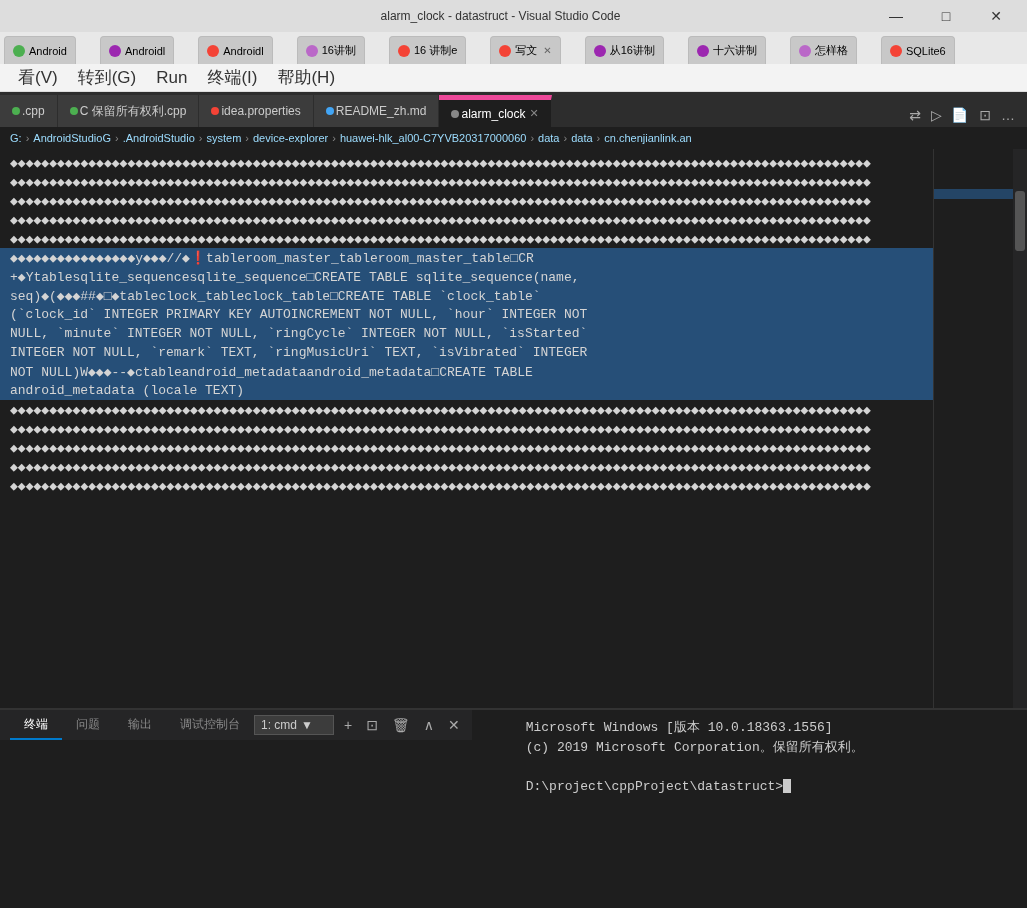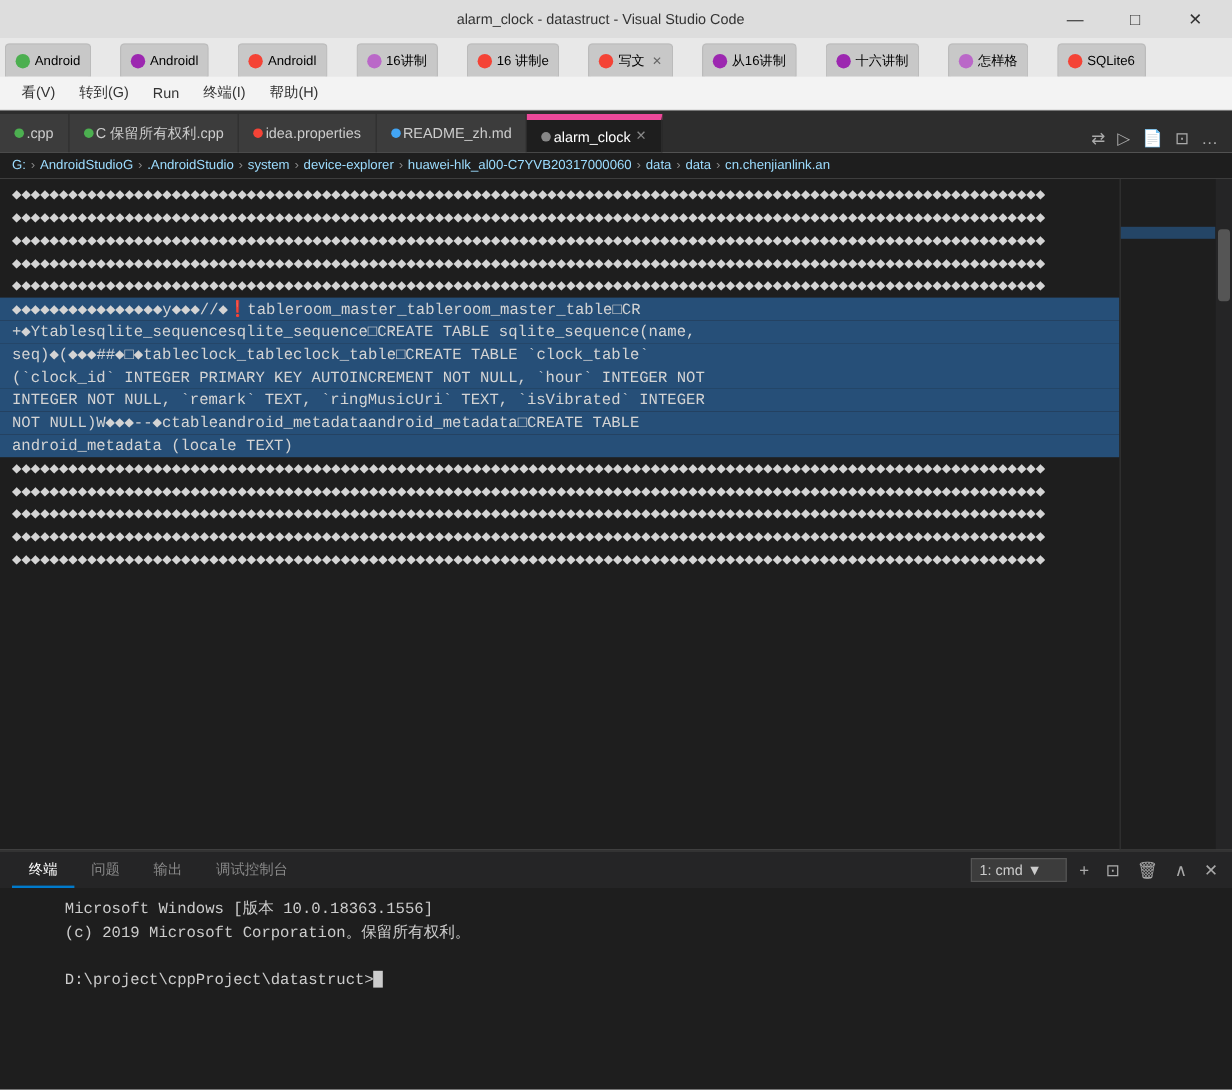--- a/index.html
+++ b/index.html
@@ -91,21 +91,21 @@
       height: 28px;
       display: flex;
       align-items: center;
       padding: 0 8px;
       gap: 0;
       flex-shrink: 0;
       border-bottom: 1px solid #ddd;
     }
     .menu-item {
       padding: 4px 10px;
-      font-size: 12px;
+      font-size: 17px;
       color: #333;
       cursor: pointer;
     }
 
     
     .editor-tabs {
       background: #2d2d2d;
       height: 35px;
       display: flex;
       align-items: flex-end;
@@ -230,21 +230,21 @@
       background: #264f78;
       opacity: 0.8;
     }
 
     
     .panel-area {
       background: #1e1e1e;
       flex-shrink: 0;
       border-top: 2px solid #333;
       display: flex;
-      flex-direction: column;
+      flex-direction: row;
       height: 200px;
     }
     .panel-tabs {
       background: #252526;
       height: 30px;
       display: flex;
       align-items: center;
       padding: 0 0 0 10px;
       gap: 0;
       flex-shrink: 0;
@@ -431,20 +431,21 @@
   <div class="editor-content">
   <div class="code-line">◆◆◆◆◆◆◆◆◆◆◆◆◆◆◆◆◆◆◆◆◆◆◆◆◆◆◆◆◆◆◆◆◆◆◆◆◆◆◆◆◆◆◆◆◆◆◆◆◆◆◆◆◆◆◆◆◆◆◆◆◆◆◆◆◆◆◆◆◆◆◆◆◆◆◆◆◆◆◆◆◆◆◆◆◆◆◆◆◆◆◆◆◆◆◆◆◆◆◆◆◆◆◆◆◆◆◆◆◆◆</div>
       <div class="code-line">◆◆◆◆◆◆◆◆◆◆◆◆◆◆◆◆◆◆◆◆◆◆◆◆◆◆◆◆◆◆◆◆◆◆◆◆◆◆◆◆◆◆◆◆◆◆◆◆◆◆◆◆◆◆◆◆◆◆◆◆◆◆◆◆◆◆◆◆◆◆◆◆◆◆◆◆◆◆◆◆◆◆◆◆◆◆◆◆◆◆◆◆◆◆◆◆◆◆◆◆◆◆◆◆◆◆◆◆◆◆</div>
       <div class="code-line">◆◆◆◆◆◆◆◆◆◆◆◆◆◆◆◆◆◆◆◆◆◆◆◆◆◆◆◆◆◆◆◆◆◆◆◆◆◆◆◆◆◆◆◆◆◆◆◆◆◆◆◆◆◆◆◆◆◆◆◆◆◆◆◆◆◆◆◆◆◆◆◆◆◆◆◆◆◆◆◆◆◆◆◆◆◆◆◆◆◆◆◆◆◆◆◆◆◆◆◆◆◆◆◆◆◆◆◆◆◆</div>
       <div class="code-line">◆◆◆◆◆◆◆◆◆◆◆◆◆◆◆◆◆◆◆◆◆◆◆◆◆◆◆◆◆◆◆◆◆◆◆◆◆◆◆◆◆◆◆◆◆◆◆◆◆◆◆◆◆◆◆◆◆◆◆◆◆◆◆◆◆◆◆◆◆◆◆◆◆◆◆◆◆◆◆◆◆◆◆◆◆◆◆◆◆◆◆◆◆◆◆◆◆◆◆◆◆◆◆◆◆◆◆◆◆◆</div>
       <div class="code-line">◆◆◆◆◆◆◆◆◆◆◆◆◆◆◆◆◆◆◆◆◆◆◆◆◆◆◆◆◆◆◆◆◆◆◆◆◆◆◆◆◆◆◆◆◆◆◆◆◆◆◆◆◆◆◆◆◆◆◆◆◆◆◆◆◆◆◆◆◆◆◆◆◆◆◆◆◆◆◆◆◆◆◆◆◆◆◆◆◆◆◆◆◆◆◆◆◆◆◆◆◆◆◆◆◆◆◆◆◆◆</div>
       <div class="code-line selected">◆◆◆◆◆◆◆◆◆◆◆◆◆◆◆◆y◆◆◆//◆❗tableroom_master_tableroom_master_table□CR</div>
       <div class="code-line selected">+◆Ytablesqlite_sequencesqlite_sequence□CREATE TABLE sqlite_sequence(name,</div>
       <div class="code-line selected">seq)◆(◆◆◆##◆□◆tableclock_tableclock_table□CREATE TABLE `clock_table`</div>
       <div class="code-line selected">(`clock_id` INTEGER PRIMARY KEY AUTOINCREMENT NOT NULL, `hour` INTEGER NOT</div>
+      <div class="code-line selected">NULL, `minute` INTEGER NOT NULL, `ringCycle` INTEGER NOT NULL, `isStarted`</div>
       <div class="code-line selected">INTEGER NOT NULL, `remark` TEXT, `ringMusicUri` TEXT, `isVibrated` INTEGER</div>
       <div class="code-line selected">NOT NULL)W◆◆◆--◆ctableandroid_metadataandroid_metadata□CREATE TABLE</div>
       <div class="code-line selected">android_metadata (locale TEXT)</div>
       <div class="code-line">◆◆◆◆◆◆◆◆◆◆◆◆◆◆◆◆◆◆◆◆◆◆◆◆◆◆◆◆◆◆◆◆◆◆◆◆◆◆◆◆◆◆◆◆◆◆◆◆◆◆◆◆◆◆◆◆◆◆◆◆◆◆◆◆◆◆◆◆◆◆◆◆◆◆◆◆◆◆◆◆◆◆◆◆◆◆◆◆◆◆◆◆◆◆◆◆◆◆◆◆◆◆◆◆◆◆◆◆◆◆</div>
       <div class="code-line">◆◆◆◆◆◆◆◆◆◆◆◆◆◆◆◆◆◆◆◆◆◆◆◆◆◆◆◆◆◆◆◆◆◆◆◆◆◆◆◆◆◆◆◆◆◆◆◆◆◆◆◆◆◆◆◆◆◆◆◆◆◆◆◆◆◆◆◆◆◆◆◆◆◆◆◆◆◆◆◆◆◆◆◆◆◆◆◆◆◆◆◆◆◆◆◆◆◆◆◆◆◆◆◆◆◆◆◆◆◆</div>
       <div class="code-line">◆◆◆◆◆◆◆◆◆◆◆◆◆◆◆◆◆◆◆◆◆◆◆◆◆◆◆◆◆◆◆◆◆◆◆◆◆◆◆◆◆◆◆◆◆◆◆◆◆◆◆◆◆◆◆◆◆◆◆◆◆◆◆◆◆◆◆◆◆◆◆◆◆◆◆◆◆◆◆◆◆◆◆◆◆◆◆◆◆◆◆◆◆◆◆◆◆◆◆◆◆◆◆◆◆◆◆◆◆◆</div>
       <div class="code-line">◆◆◆◆◆◆◆◆◆◆◆◆◆◆◆◆◆◆◆◆◆◆◆◆◆◆◆◆◆◆◆◆◆◆◆◆◆◆◆◆◆◆◆◆◆◆◆◆◆◆◆◆◆◆◆◆◆◆◆◆◆◆◆◆◆◆◆◆◆◆◆◆◆◆◆◆◆◆◆◆◆◆◆◆◆◆◆◆◆◆◆◆◆◆◆◆◆◆◆◆◆◆◆◆◆◆◆◆◆◆</div>
       <div class="code-line">◆◆◆◆◆◆◆◆◆◆◆◆◆◆◆◆◆◆◆◆◆◆◆◆◆◆◆◆◆◆◆◆◆◆◆◆◆◆◆◆◆◆◆◆◆◆◆◆◆◆◆◆◆◆◆◆◆◆◆◆◆◆◆◆◆◆◆◆◆◆◆◆◆◆◆◆◆◆◆◆◆◆◆◆◆◆◆◆◆◆◆◆◆◆◆◆◆◆◆◆◆◆◆◆◆◆◆◆◆◆</div>
     </div>
   <div class="minimap">

